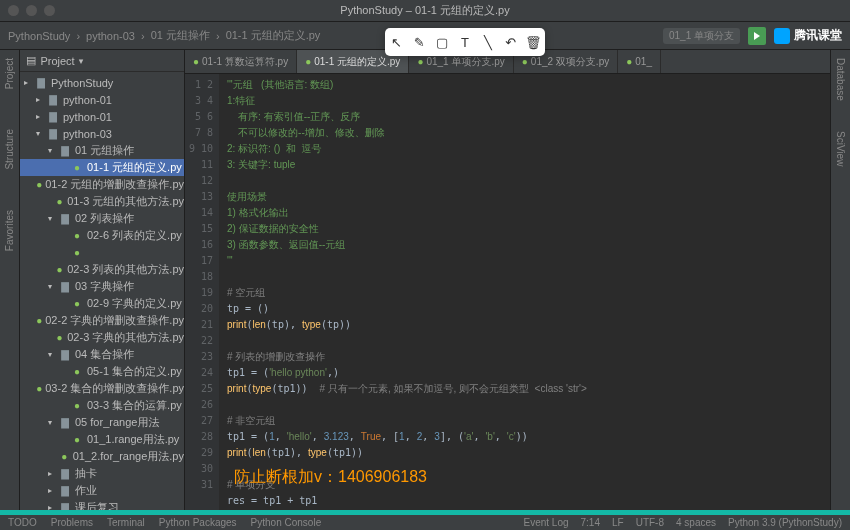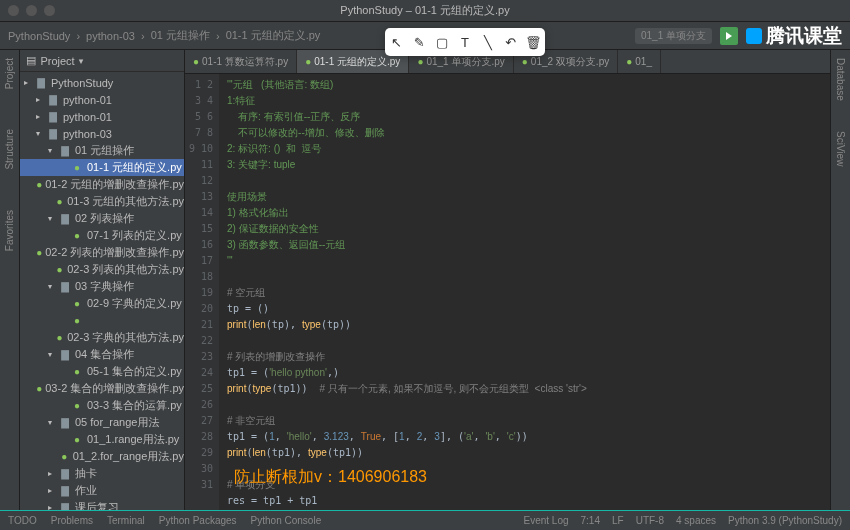--- a/index.html
+++ b/index.html
@@ -6,21 +6,21 @@
 body{background:#2b2b2b;color:#a9b7c6;font-size:11px;width:850px;height:530px;overflow:hidden;position:relative}
 .titlebar{height:22px;background:#3c3f41;display:flex;align-items:center;justify-content:center;color:#bbb;font-size:11px;border-bottom:1px solid #1e1e1e}
 .traffic{position:absolute;left:8px;top:5px;display:flex;gap:7px}
 .traffic span{width:11px;height:11px;border-radius:50%;background:#555}
 .toolbar{height:28px;background:#3c3f41;display:flex;align-items:center;padding:0 8px;border-bottom:1px solid #1e1e1e;color:#888;font-size:11px;gap:6px}
 .toolbar .chev{color:#888}
 .toolbar-right{margin-left:auto;display:flex;align-items:center;gap:8px}
 .run-cfg{background:#4c5052;border-radius:3px;padding:1px 6px;font-size:10px}
 .play-btn{width:18px;height:18px;background:#499c54;border-radius:2px;display:flex;align-items:center;justify-content:center}
 .play-btn svg{fill:#fff}
-.brand{display:flex;align-items:center;gap:4px;font-size:19px;font-weight:bold;color:#fff}
+.brand{display:flex;align-items:center;gap:4px;font-size:12px;font-weight:bold;color:#fff}
 .brand-ico{width:16px;height:16px;background:#00a4ff;border-radius:3px}
 .main{display:flex;height:calc(100% - 22px - 28px - 20px)}
 .left-gutter{width:20px;background:#3c3f41;border-right:1px solid #1e1e1e;display:flex;flex-direction:column;align-items:center;padding-top:8px;gap:40px}
 .left-gutter span{writing-mode:vertical-lr;transform:rotate(180deg);color:#888;font-size:10px;cursor:pointer}
 .sidebar{width:165px;background:#3c3f41;border-right:1px solid #1e1e1e;display:flex;flex-direction:column}
 .side-hdr{height:22px;display:flex;align-items:center;padding:0 6px;border-bottom:1px solid #2b2b2b;color:#bbb;gap:4px}
 .side-hdr .chev{font-size:9px}
 .tree{flex:1;overflow:auto;padding:2px 0;font-size:11px}
 .tree-row{display:flex;align-items:center;height:17px;padding-left:4px;color:#bbb;white-space:nowrap;cursor:pointer}
 .tree-row.sel{background:#4b6eaf;color:#fff}
@@ -37,21 +37,21 @@
 .gutter{width:34px;background:#313335;text-align:right;color:#606366;font:10px/16px Menlo,Consolas,monospace;padding:3px 6px 0 0}
 .code{flex:1;font:10px/16px Menlo,Consolas,monospace;padding:3px 0 5px 8px;white-space:pre;color:#a9b7c6;overflow:hidden}
 .c-kw{color:#cc7832}
 .c-str{color:#6a8759}
 .c-num{color:#6897bb}
 .c-cmt{color:#808080}
 .c-grn{color:#629755}
 .c-fn{color:#ffc66d}
 .right-gutter{width:20px;background:#3c3f41;border-left:1px solid #1e1e1e;display:flex;flex-direction:column;align-items:center;padding-top:8px;gap:30px}
 .right-gutter span{writing-mode:vertical-lr;color:#888;font-size:10px;cursor:pointer}
-.statusbar{height:20px;background:#3c3f41;display:flex;align-items:center;padding:0 8px;font-size:10px;color:#888;border-top:1px solid #14b8a6;gap:14px}
+.statusbar{height:20px;background:#3c3f41;display:flex;align-items:center;padding:0 8px;font-size:10px;color:#888;border-top:5px solid #14b8a6;gap:14px}
 .statusbar .right{margin-left:auto;display:flex;gap:12px}
 .anno-toolbar{position:absolute;top:28px;left:385px;width:160px;height:28px;background:#fff;border-radius:5px;display:flex;align-items:center;justify-content:space-around;box-shadow:0 2px 8px rgba(0,0,0,.3);z-index:10}
 .anno-toolbar span{width:16px;height:16px;display:flex;align-items:center;justify-content:center;color:#333;cursor:pointer;font-size:13px}
 .watermark{position:absolute;bottom:42px;left:234px;color:#ff9800;font-size:16px;font-weight:500;z-index:5}
 </style>
 </head>
 <body>
 
 <div class="titlebar">
   <div class="traffic">
@@ -148,27 +148,26 @@
         <div class="tree-row">
           <span class="ind" style="width: 24px;"></span>
           <span style="width: 10px; display: inline-block; font-size: 8px;">▾</span>
           <span class="ic ic-folder">▇</span>
           <span>02 列表操作</span>
         </div>
         <div class="tree-row">
           <span class="ind" style="width: 36px;"></span>
           <span style="width: 10px; display: inline-block; font-size: 8px;"></span>
           <span class="ic ic-py">●</span>
-          <span>07-1 列表的定义.py</span>
-        </div>
-        <div class="tree-row">
-          <span class="ind" style="width: 36px;"></span>
-          <span style="width: 10px; display: inline-block; font-size: 8px;"></span>
-          <span class="ic ic-py">●</span>
-          <span>02-2 列表的增删改查操作.py</span>
+          <span>02-6 列表的定义.py</span>
+        </div>
+        <div class="tree-row">
+          <span class="ind" style="width: 36px;"></span>
+          <span style="width: 10px; display: inline-block; font-size: 8px;"></span>
+          <span class="ic ic-py">●</span>
         </div>
         <div class="tree-row">
           <span class="ind" style="width: 36px;"></span>
           <span style="width: 10px; display: inline-block; font-size: 8px;"></span>
           <span class="ic ic-py">●</span>
           <span>02-3 列表的其他方法.py</span>
         </div>
         <div class="tree-row">
           <span class="ind" style="width: 24px;"></span>
           <span style="width: 10px; display: inline-block; font-size: 8px;">▾</span>
@@ -178,20 +177,21 @@
         <div class="tree-row">
           <span class="ind" style="width: 36px;"></span>
           <span style="width: 10px; display: inline-block; font-size: 8px;"></span>
           <span class="ic ic-py">●</span>
           <span>02-9 字典的定义.py</span>
         </div>
         <div class="tree-row">
           <span class="ind" style="width: 36px;"></span>
           <span style="width: 10px; display: inline-block; font-size: 8px;"></span>
           <span class="ic ic-py">●</span>
+          <span>02-2 字典的增删改查操作.py</span>
         </div>
         <div class="tree-row">
           <span class="ind" style="width: 36px;"></span>
           <span style="width: 10px; display: inline-block; font-size: 8px;"></span>
           <span class="ic ic-py">●</span>
           <span>02-3 字典的其他方法.py</span>
         </div>
         <div class="tree-row">
           <span class="ind" style="width: 24px;"></span>
           <span style="width: 10px; display: inline-block; font-size: 8px;">▾</span>

